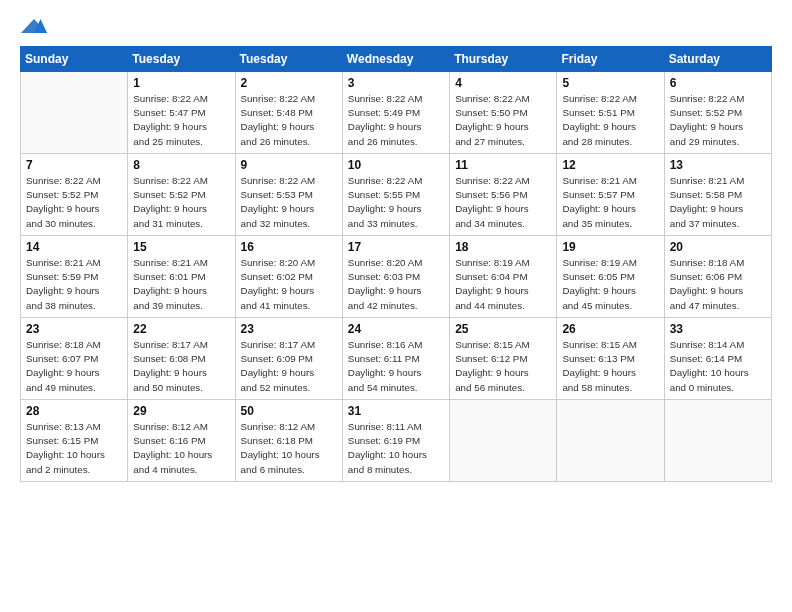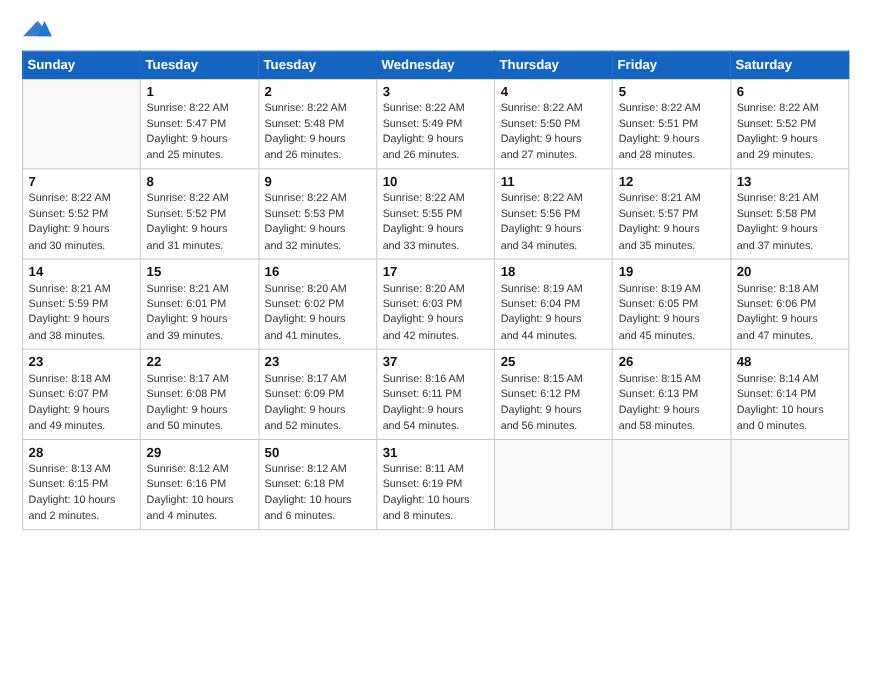--- a/index.html
+++ b/index.html
@@ -213,33 +213,33 @@
           </td>
           <td>
             <span class="day-number">22</span>
             <div class="day-info">Sunrise: 8:17 AM<br>Sunset: 6:08 PM<br>Daylight: 9 hours<br>and 50 minutes.</div>
           </td>
           <td>
             <span class="day-number">23</span>
             <div class="day-info">Sunrise: 8:17 AM<br>Sunset: 6:09 PM<br>Daylight: 9 hours<br>and 52 minutes.</div>
           </td>
           <td>
-            <span class="day-number">37</span>
+            <span class="day-number">24</span>
             <div class="day-info">Sunrise: 8:16 AM<br>Sunset: 6:11 PM<br>Daylight: 9 hours<br>and 54 minutes.</div>
           </td>
           <td>
             <span class="day-number">25</span>
             <div class="day-info">Sunrise: 8:15 AM<br>Sunset: 6:12 PM<br>Daylight: 9 hours<br>and 56 minutes.</div>
           </td>
           <td>
             <span class="day-number">26</span>
             <div class="day-info">Sunrise: 8:15 AM<br>Sunset: 6:13 PM<br>Daylight: 9 hours<br>and 58 minutes.</div>
           </td>
           <td>
-            <span class="day-number">48</span>
+            <span class="day-number">33</span>
             <div class="day-info">Sunrise: 8:14 AM<br>Sunset: 6:14 PM<br>Daylight: 10 hours<br>and 0 minutes.</div>
           </td>
         </tr>
         <tr>
           <td>
             <span class="day-number">28</span>
             <div class="day-info">Sunrise: 8:13 AM<br>Sunset: 6:15 PM<br>Daylight: 10 hours<br>and 2 minutes.</div>
           </td>
           <td>
             <span class="day-number">29</span>

